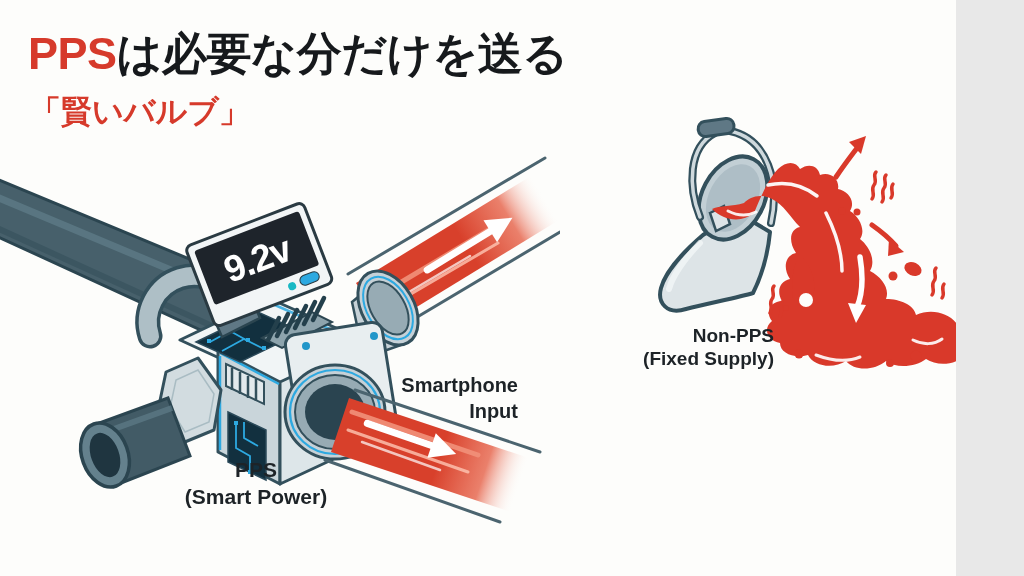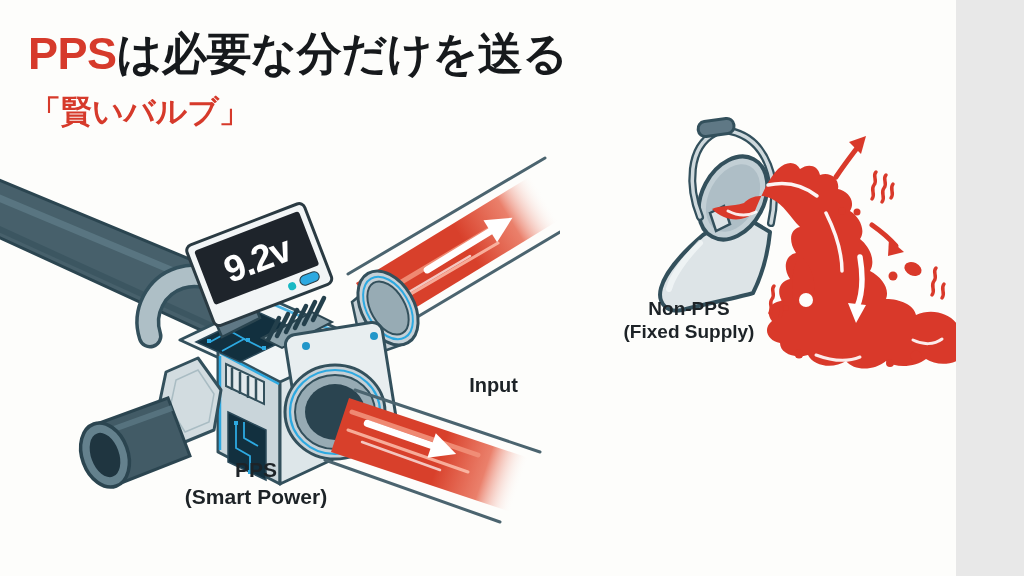--- a/index.html
+++ b/index.html
@@ -13,21 +13,21 @@
   .title-line2{font-size:31px;font-weight:900;margin-top:16px;padding-left:2px;}
   .accent{color:#d63a2b;}
   
   .valve-figure{position:absolute;left:0;top:150px;width:560px;height:420px;}
   .bucket-figure{position:absolute;left:620px;top:95px;width:404px;height:300px;}
   svg{display:block;}
   
   .fig-label{position:absolute;font-weight:700;color:#1d2327;}
   .valve-label{left:166px;top:456px;width:180px;text-align:center;font-size:21px;line-height:27px;}
   .output-label{left:377px;top:372px;width:141px;text-align:right;font-size:20px;line-height:26px;}
-  .bucket-label{left:604px;top:297px;width:170px;text-align:center;font-size:19px;line-height:23px;}
+  .bucket-label{left:604px;top:324px;width:170px;text-align:right;font-size:19px;line-height:23px;}
   
   .desc{position:absolute;left:570px;top:398px;width:450px;font-size:19px;line-height:28px;color:#1b1f23;}
   .desc p{margin:0;}
   .desc .b{font-weight:700;}
 </style>
 </head>
 <body>
 
 <div class="stage">
 
@@ -280,20 +280,21 @@
       </g>
     </svg>
   </div>
 
   <div class="fig-label valve-label">
     <div>PPS</div>
     <div>(Smart Power)</div>
   </div>
 
   <div class="fig-label output-label">
+    <div>Smartphone</div>
     <div>Input</div>
   </div>
 
   <div class="fig-label bucket-label">
     <div>Non-PPS</div>
     <div>(Fixed Supply)</div>
   </div>
 
 
 </div>

